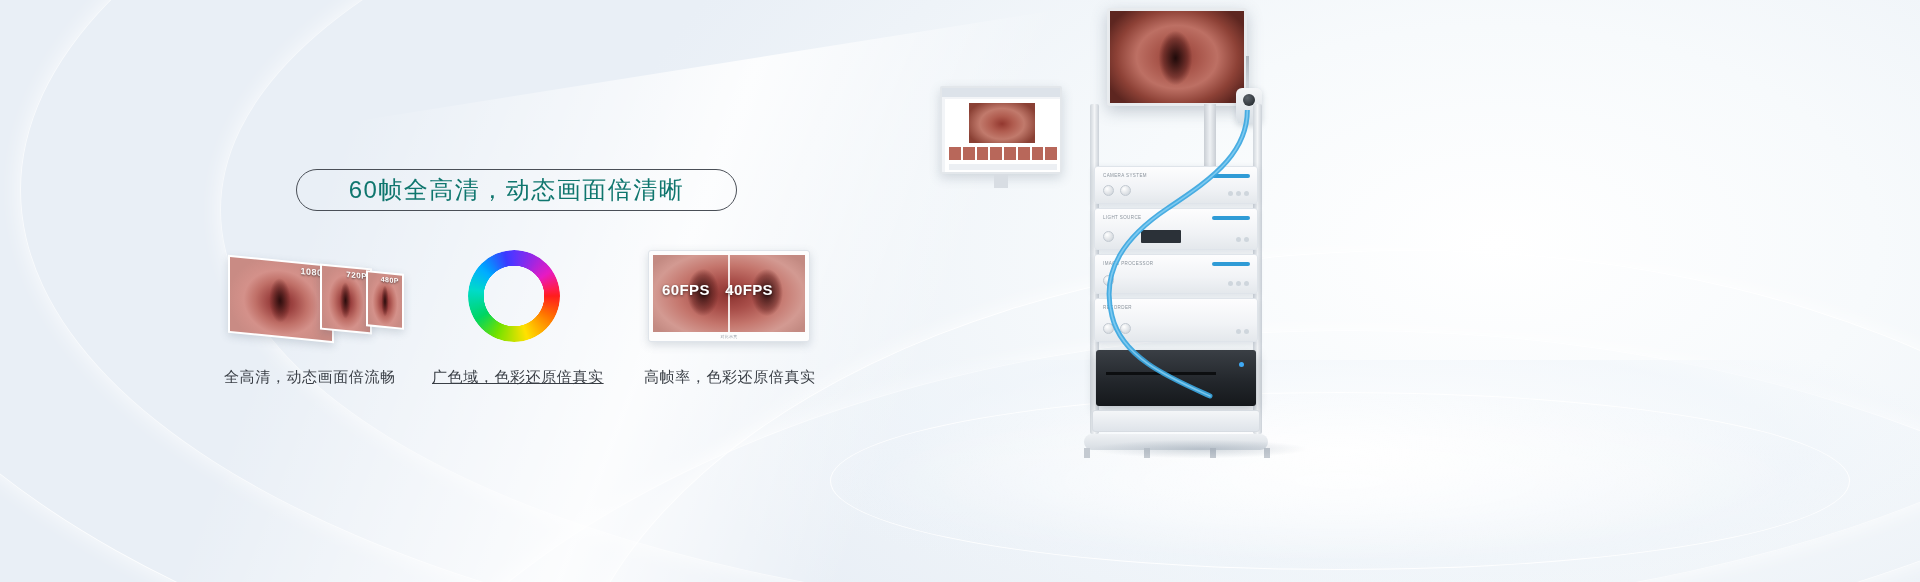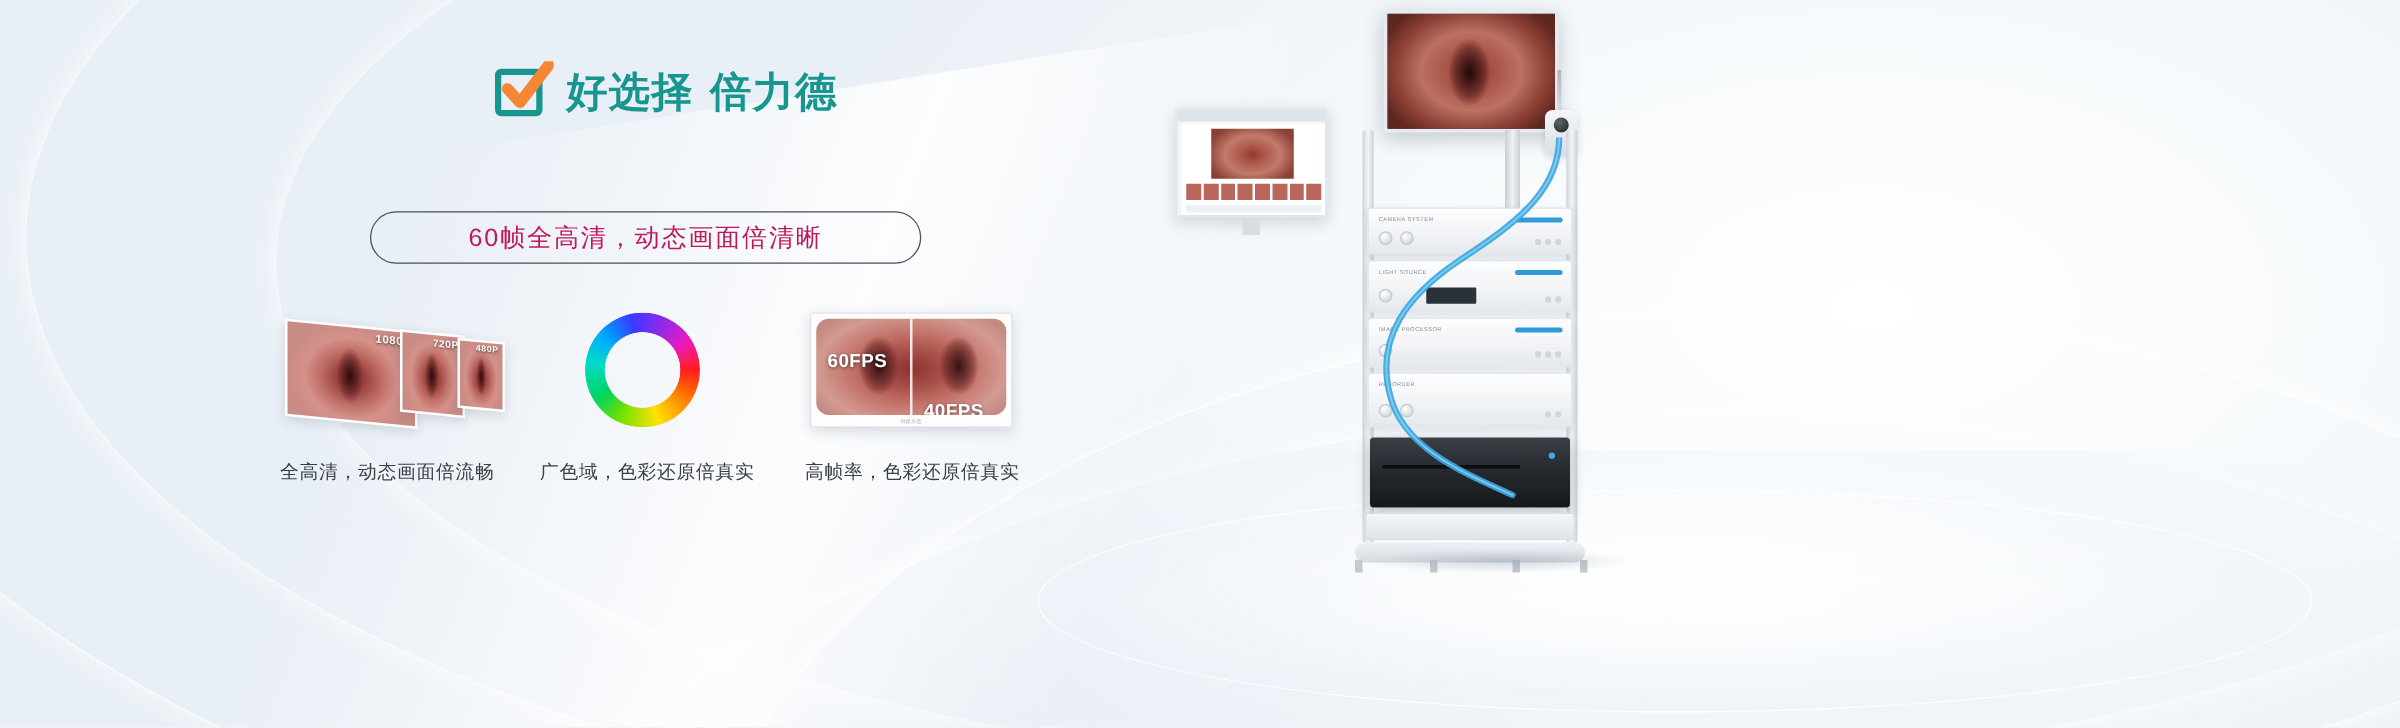--- a/index.html
+++ b/index.html
@@ -77,21 +77,21 @@
     letter-spacing:2.5px; white-space:nowrap;
   }
 
   .pill {
     position:absolute; left:296px; top:169px;
     width:441px; height:42px;
     border:1.6px solid #4a4f57; border-radius:21px;
     display:flex; align-items:center; justify-content:center;
   }
   .pill-text {
-    font-size:20px; color:#be185d; letter-spacing:1.5px;
+    font-size:24px; color:#0f766e; letter-spacing:1.5px;
     font-weight:400; white-space:nowrap;
   }
 
   
   .features { position:absolute; left:0; top:246px; width:900px; }
   .feature { position:absolute; }
   .f-cap {
     position:absolute; top:122px;
     font-size:15px; color:#3a3f46; letter-spacing:.6px;
     white-space:nowrap;
@@ -148,40 +148,39 @@
     width:162px; height:92px;
     background:#fdfdfd; border:1px solid #dfe4ea; border-radius:3px;
     padding:4px 4px 9px 4px;
     box-shadow:0 3px 10px rgba(70,90,110,.2);
   }
   .mon-scr {
     position:relative; width:100%; height:100%;
     overflow:hidden;
     background:
       radial-gradient(ellipse 60% 70% at 50% 52%, #8c3330 0%, #a94f4a 28%, #c4756c 55%, #d39a92 82%, #c38a82 100%);
-    border-radius: 10px;
   }
   .mon-scr .vdiv {
     position:absolute; left:50%; top:0; width:2px; height:100%;
     background:rgba(255,255,255,.85); transform:translateX(-1px);
   }
   .mon-scr .lobe {
     position:absolute; top:12%; width:26%; height:74%;
     background:radial-gradient(ellipse 50% 52% at 50% 50%, rgba(40,12,12,.92) 0%, rgba(95,32,30,.5) 58%, rgba(130,55,50,0) 80%);
   }
   .mon-scr .lobe.l { left:20%; }
   .mon-scr .lobe.r { right:12%; }
   .fps {
     position:absolute; top:44%; transform:translateY(-50%);
     color:#fff; font-size:15px; font-weight:700;
     letter-spacing:.4px; text-shadow:0 1px 3px rgba(0,0,0,.55);
     z-index:3;
   }
   .fps.l { left:9px; }
-  .fps.r { right:18px;margin-top:40px; }
+  .fps.r { right:32px; }
   .mon-foot {
     position:absolute; left:0; bottom:2px; width:100%;
     text-align:center; font-size:4px; color:#9aa2ab; letter-spacing:.3px;
   }
 
   
   .cart { position:absolute; left:940px; top:0; width:980px; height:582px; }
 
   .mon-big-stand {
     position:absolute; left:264px; top:104px; width:12px; height:66px;
@@ -307,31 +306,20 @@
   <div class="sweep s3"></div>
   <div class="sweep s4"></div>
   <div class="sweep s5"></div>
   <div class="arc-soft"></div>
   <div class="floor-glow"></div>
   <div class="floor-ring"></div>
 </div>
 
 <div class="left">
 
-  <div class="brandline">
-    <span class="logo-mark">
-      <span class="logo-box"></span>
-      <svg class="logo-check" viewBox="0 0 44 40" xmlns="http://www.w3.org/2000/svg">
-        <path d="M7 22 L17 33 L40 3" fill="none" stroke="#f58634" stroke-width="9" stroke-linecap="round" stroke-linejoin="round"></path>
-      </svg>
-    </span>
-    <span class="brand-text">
-      <span>好选择</span><span class="sp"></span><span>倍力德</span>
-    </span>
-  </div>
 
 
   <div class="pill">
     <span class="pill-text">60帧全高清，动态画面倍清晰</span>
   </div>
 
   <div class="features">
 
     <div class="feature f1">
       <div class="panel p1">
@@ -344,21 +332,21 @@
       </div>
       <div class="panel p3">
         <div class="scr"></div>
         <span class="res-tag">480P</span>
       </div>
       <div class="f-cap" style="left:-4px;">全高清，动态画面倍流畅</div>
     </div>
 
     <div class="feature f2">
       <div class="wheel"></div>
-      <div class="f-cap" style="left:-12px;">广色域，色彩还原倍真实</div>
+      <div class="f-cap" style="left:-12px;text-decoration:underline;">广色域，色彩还原倍真实</div>
     </div>
 
     <div class="feature f3">
       <div class="mon-frame">
         <div class="mon-scr">
           <div class="lobe l"></div>
           <div class="lobe r"></div>
           <div class="vdiv"></div>
           <span class="fps l">60FPS</span>
           <span class="fps r">40FPS</span>

